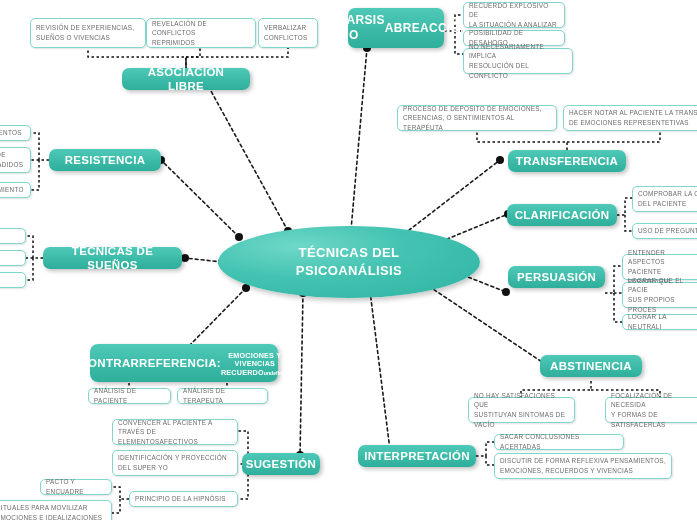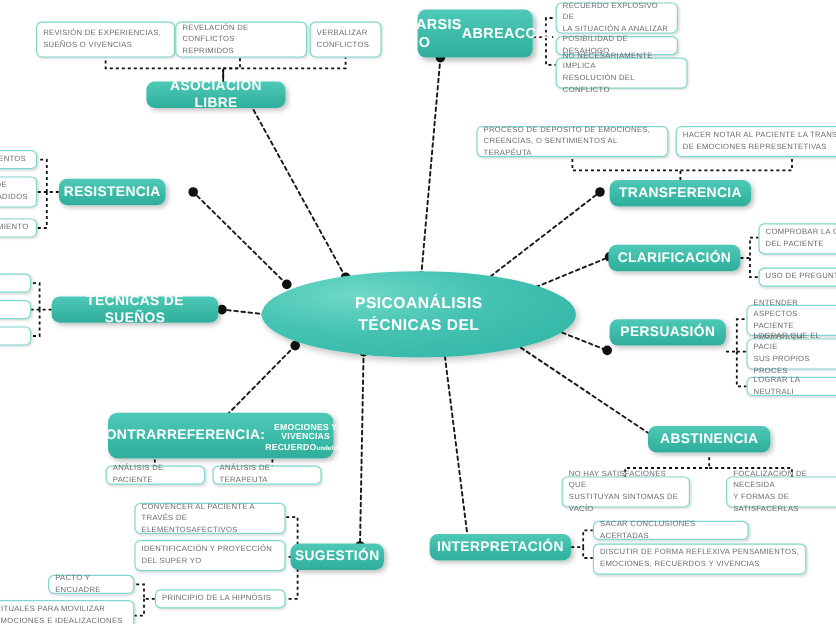--- a/index.html
+++ b/index.html
@@ -196,26 +196,26 @@
 
     <g fill="none" stroke="#111111" stroke-width="1.5" stroke-dasharray="2.5,2.5">
       <path d="M49,160 L39,160 L39,133 L31,133"></path>
       <path d="M39,160 L31,160"></path>
       <path d="M39,160 L39,190 L31,190"></path>
     </g>
   </svg>
 
   <div class="node central" style="left:218px; top:226px; width:262px; height:72px;">
     <div>
+      <div>TÉCNICAS DEL</div>
       <div>PSICOANÁLISIS</div>
-      <div>TÉCNICAS DEL</div>
     </div>
   </div>
 
-  <div class="node branch" style="left:122px; top:68px; width:116px; height:22px;align-items:center;">
+  <div class="node branch" style="left:122px; top:68px; width:128px; height:22px;align-items:center;">
     <span>ASOCIACIÓN LIBRE</span>
   </div>
   <div class="node leaf" style="left:30px; top:18px; width:116px; height:30px;">
     <span>
       <span>REVISIÓN DE EXPERIENCIAS,</span>
       <span>SUEÑOS O VIVENCIAS</span>
     </span>
   </div>
   <div class="node leaf" style="left:146px; top:18px; width:110px; height:30px;">
     <span>
@@ -372,21 +372,21 @@
   <div class="node leaf" style="left:-26px; top:228px; width:52px; height:16px;">
     <span>EÑOS</span>
   </div>
   <div class="node leaf" style="left:-26px; top:250px; width:52px; height:16px;">
     <span>EÑOS</span>
   </div>
   <div class="node leaf" style="left:-26px; top:272px; width:52px; height:16px;">
     <span>EÑOS</span>
   </div>
 
-  <div class="node branch" style="left:49px; top:149px; width:89px; height:22px;justify-content:center;">
+  <div class="node branch" style="left:49px; top:149px; width:112px; height:22px;justify-content:center;">
     <span>RESISTENCIA</span>
   </div>
   <div class="node leaf" style="left:-38px; top:125px; width:69px; height:16px;">
     <span>PENSAMIENTOS</span>
   </div>
   <div class="node leaf" style="left:-38px; top:147px; width:69px; height:26px;">
     <span>
       <span>NÁLISIS DE</span>
       <span>NTOS EVADIDOS</span>
     </span>

